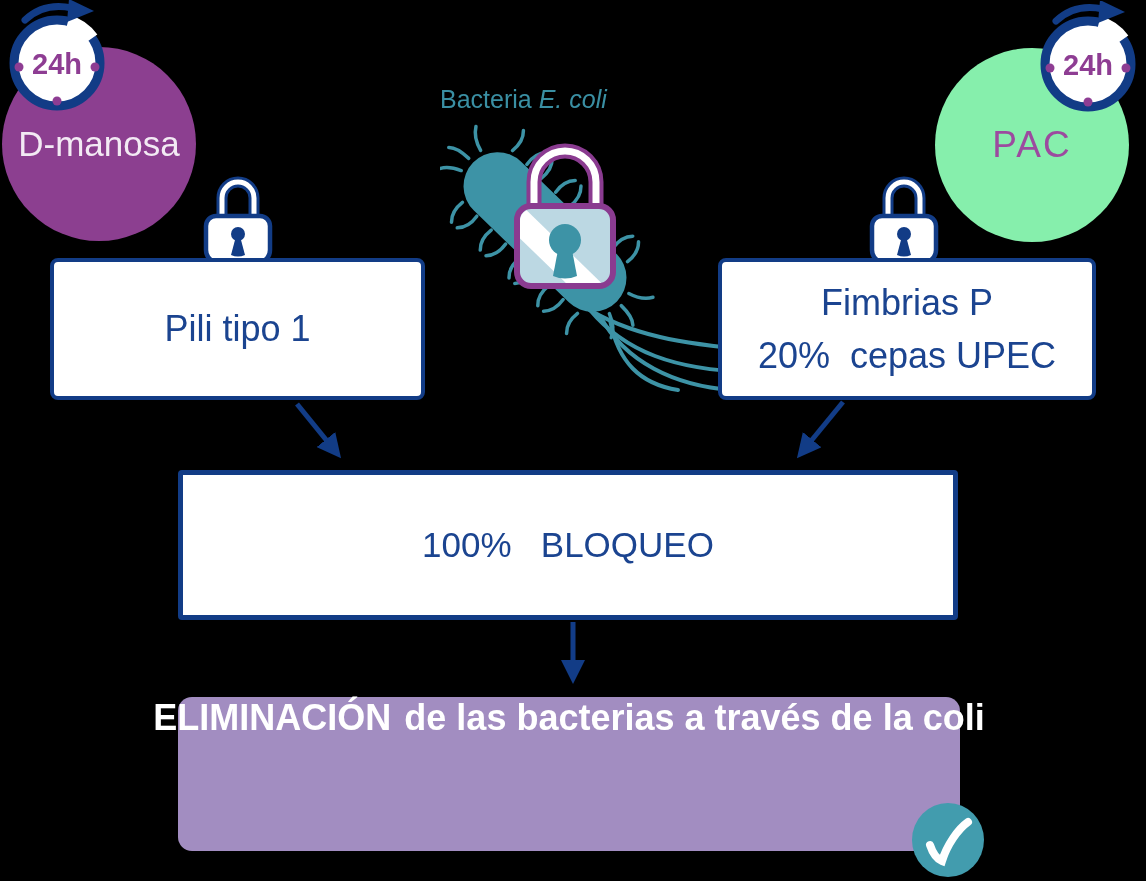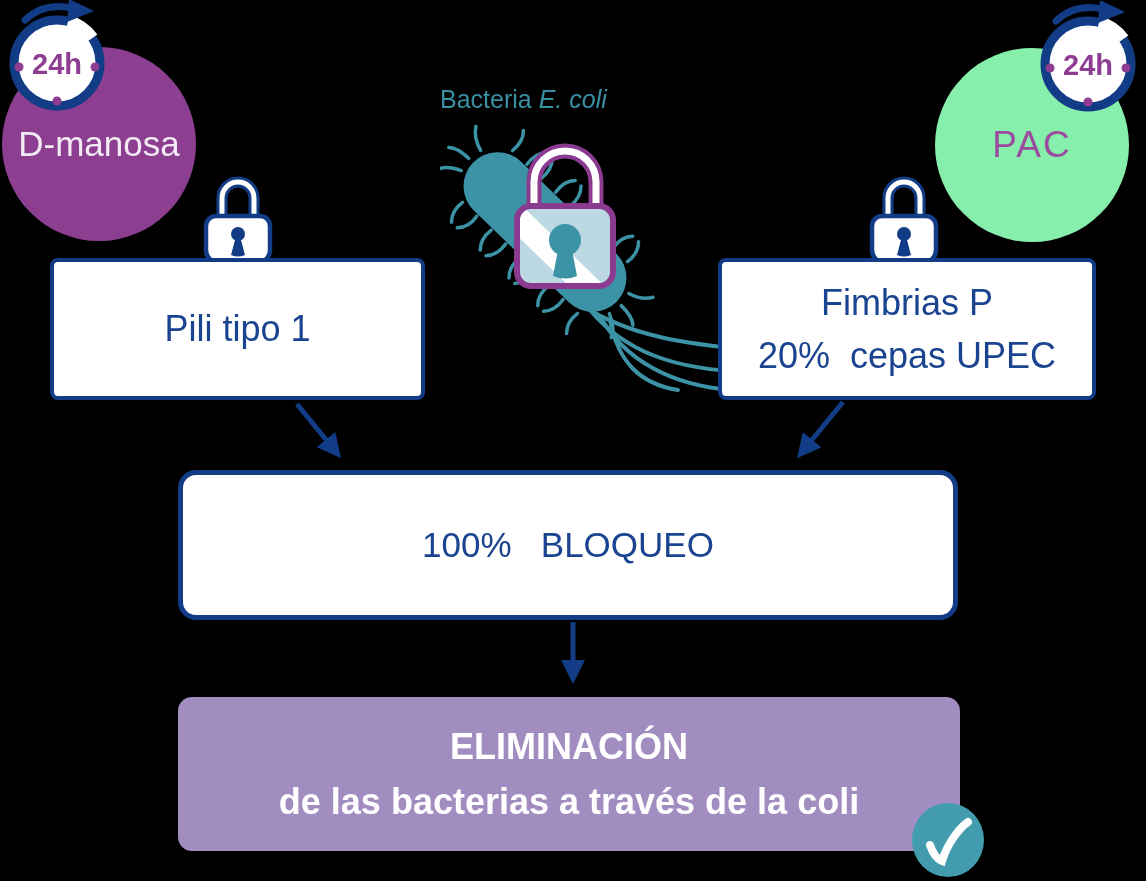--- a/index.html
+++ b/index.html
@@ -26,24 +26,24 @@
   }
   .bacteria-label .it{font-style:italic;}
   .wbox{
     background:#fff;border:4px solid #123c86;border-radius:8px;
     display:flex;flex-direction:column;align-items:center;justify-content:center;
     gap:12px;color:#1b4490;box-sizing:border-box;
   }
   .wbox .l1,.wbox .l2,.pbox .l1,.pbox .l2{white-space:pre;line-height:1.15;}
   .box-left{left:50px;top:258px;width:375px;height:142px;font-size:36px;}
   .box-right{left:718px;top:258px;width:378px;height:142px;font-size:36px;text-align:right;}
-  .box-center{left:178px;top:470px;width:780px;height:150px;font-size:35px;border-width:5px;border-radius:18px;}
+  .box-center{left:178px;top:470px;width:780px;height:150px;font-size:35px;border-width:5px;border-radius:4px;}
   .pbox{
     left:178px;top:697px;width:782px;height:154px;background:#a28dc1;border-radius:14px;
-    display:flex;flex-direction:column;align-items:center;justify-content:center;gap:13px;
+    display:flex;flex-direction:row;justify-content:center;gap:13px;
     color:#ffffff;font-size:36px;font-weight:700;
   }
   svg{display:block;}
 </style>
 </head>
 <body>
 
 <div id="canvas">
 
   <div class="abs circle circle-dmanosa">

